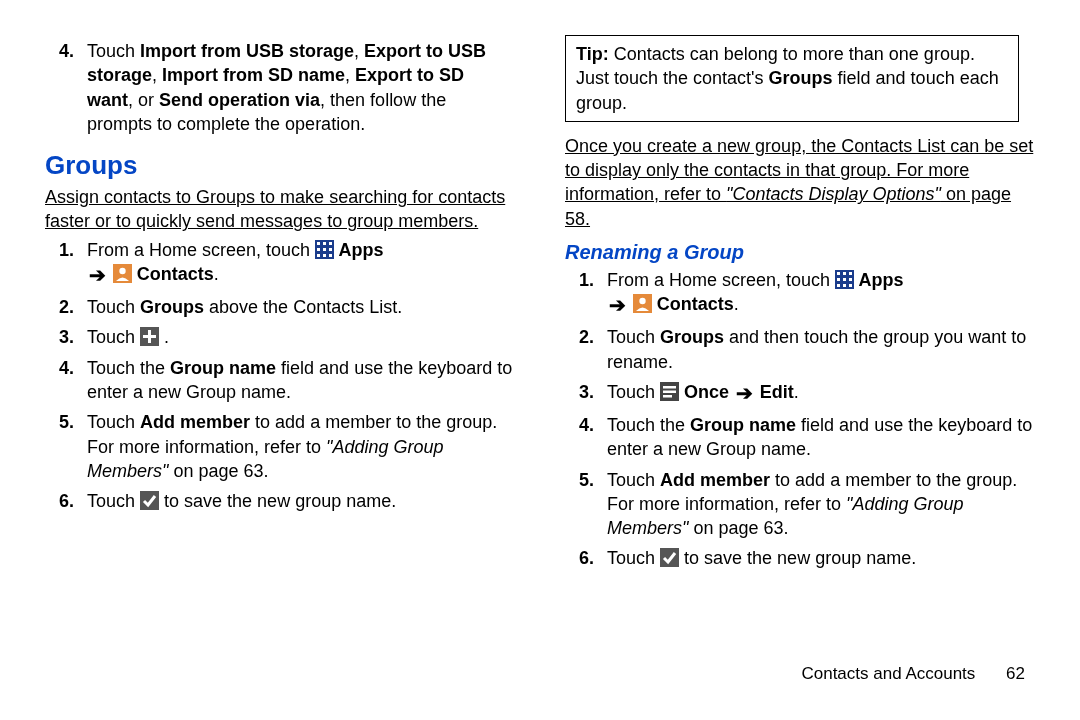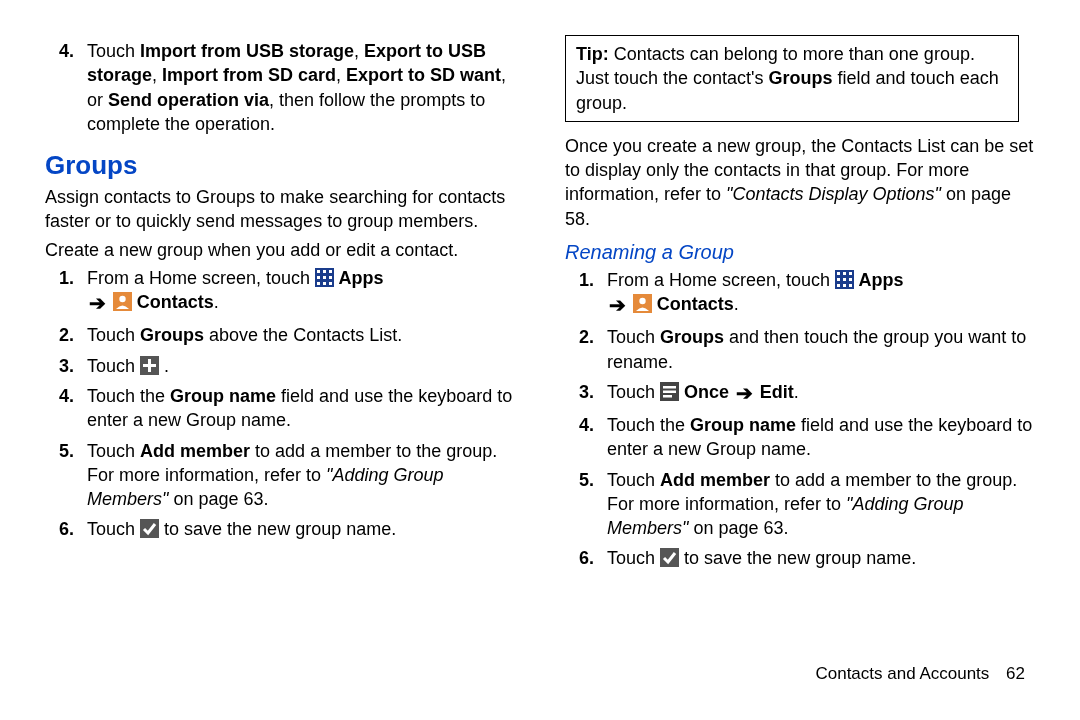--- a/index.html
+++ b/index.html
@@ -25,29 +25,30 @@
   }
   .left { padding-right: 25px; }
   .right { padding-left: 25px; }
   h2.section {
     font-weight: bold;
     color: #0446c5;
     font-size: 26px;
     margin: 14px 0 4px 0;
   }
   h3.sub {
-    font-weight: normal;
+    font-weight: bold;
     font-style: italic;
     color: #0446c5;
     font-size: 20px;
     margin: 10px 0 4px 0;
   }
   p {
     margin: 4px 0;
     line-height: 1.35;
+    text-decoration: underline;
   }
   ol {
     list-style: none;
     margin: 4px 0;
     padding: 0 0 0 42px;
   }
   ol li {
     margin-bottom: 6px;
     line-height: 1.35;
     position: relative;
@@ -62,21 +63,21 @@
     padding: 6px 10px;
     margin: 0 16px 12px 0;
     line-height: 1.35;
   }
   .footer {
     position: absolute;
     bottom: 36px;
     right: 55px;
     font-size: 17px;
   }
-  .footer .pg { margin-left: 12px; }
+  .footer .pg { margin-left: 26px; }
   
   .icon {
     display: inline-block;
     vertical-align: -3px;
     width: 19px;
     height: 19px;
   }
   .icon svg { width: 100%; height: 100%; display: block; }
   .arrow {
     display: inline-block;
@@ -128,28 +129,27 @@
   </defs>
 </svg>
 
 <div class="page">
 
   <div class="col left">
 
     <ol start="4">
       <li>
         <span class="num">4.</span>
-        <span>Touch </span><b>Import from USB storage</b><span>, </span><b>Export to USB storage</b><span>, </span><b>Import from SD card</b><span>, </span><b>Export to SD want</b><span>, or </span><b>Send operation via</b><span>, then follow the prompts to complete the operation.</span>
+        <span>Touch </span><b>Import from USB storage</b><span>, </span><b>Export to USB storage</b><span>, </span><b>Import from SD name</b><span>, </span><b>Export to SD want</b><span>, or </span><b>Send operation via</b><span>, then follow the prompts to complete the operation.</span>
       </li>
     </ol>
 
     <h2 class="section">Groups</h2>
     <p>Assign contacts to Groups to make searching for contacts faster or to quickly send messages to group members.</p>
 
-    <p>Create a new group when you add or edit a contact.</p>
 
     <ol>
       <li>
         <span class="num">1.</span>
         <span>From a Home screen, touch </span><span class="icon"><svg>
               <use href="#apps-icon"></use>
             </svg></span><b> Apps</b>
         <br>
         <span class="arrow">➔</span>
         <span class="icon"><svg>

